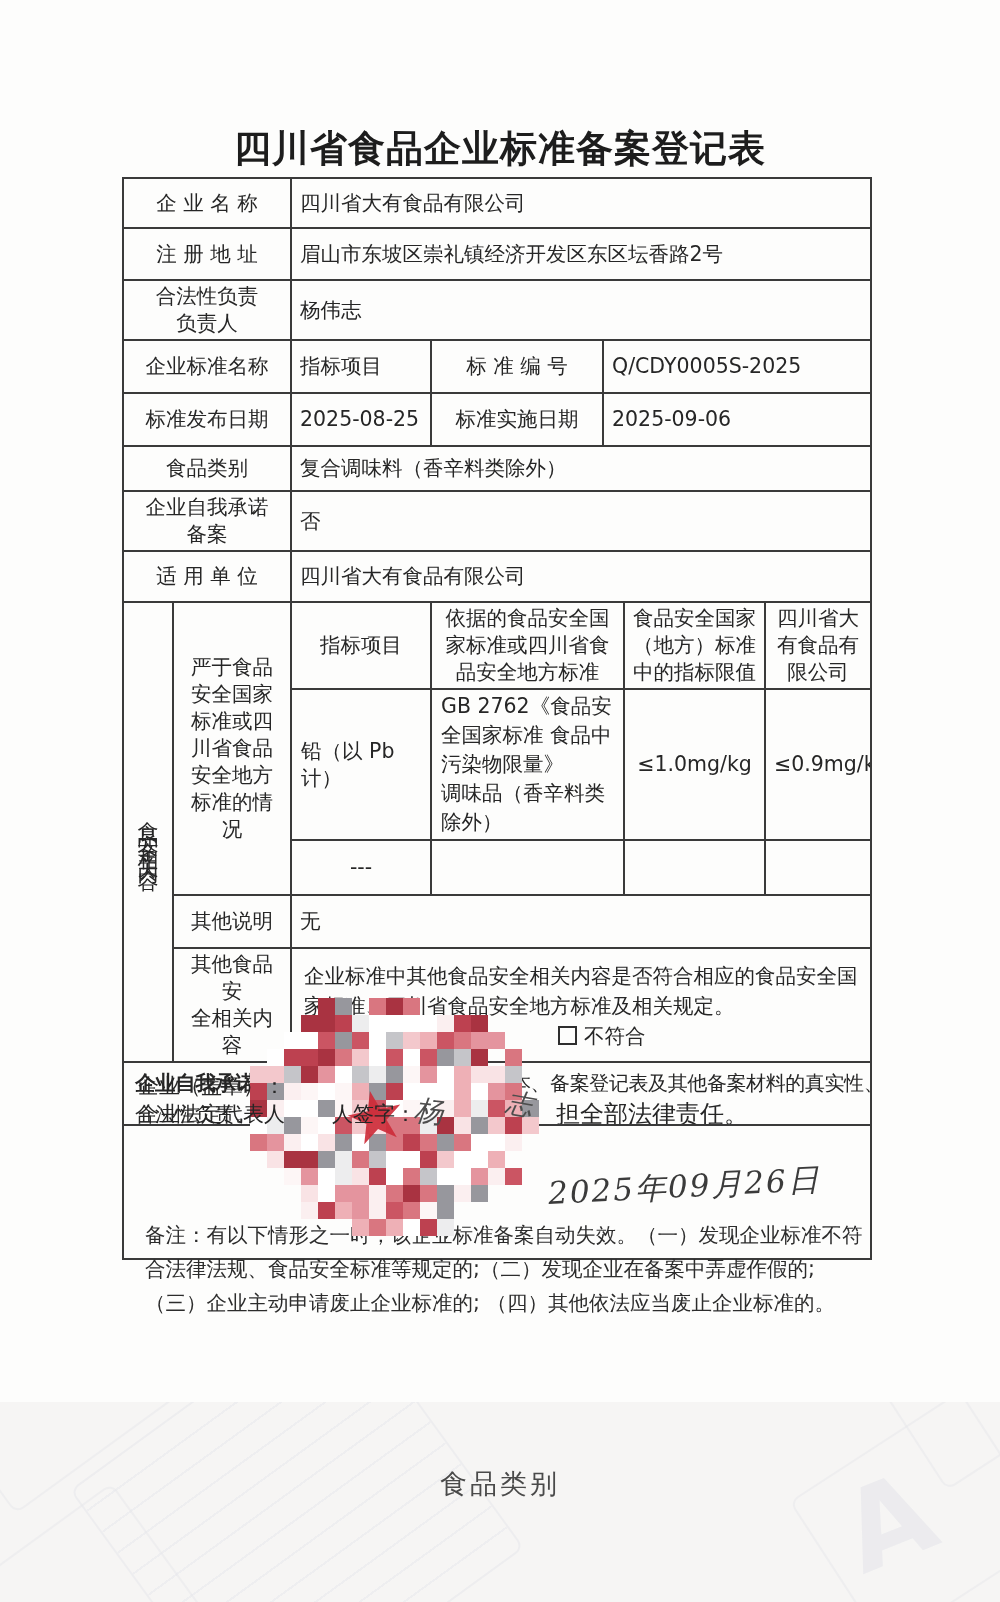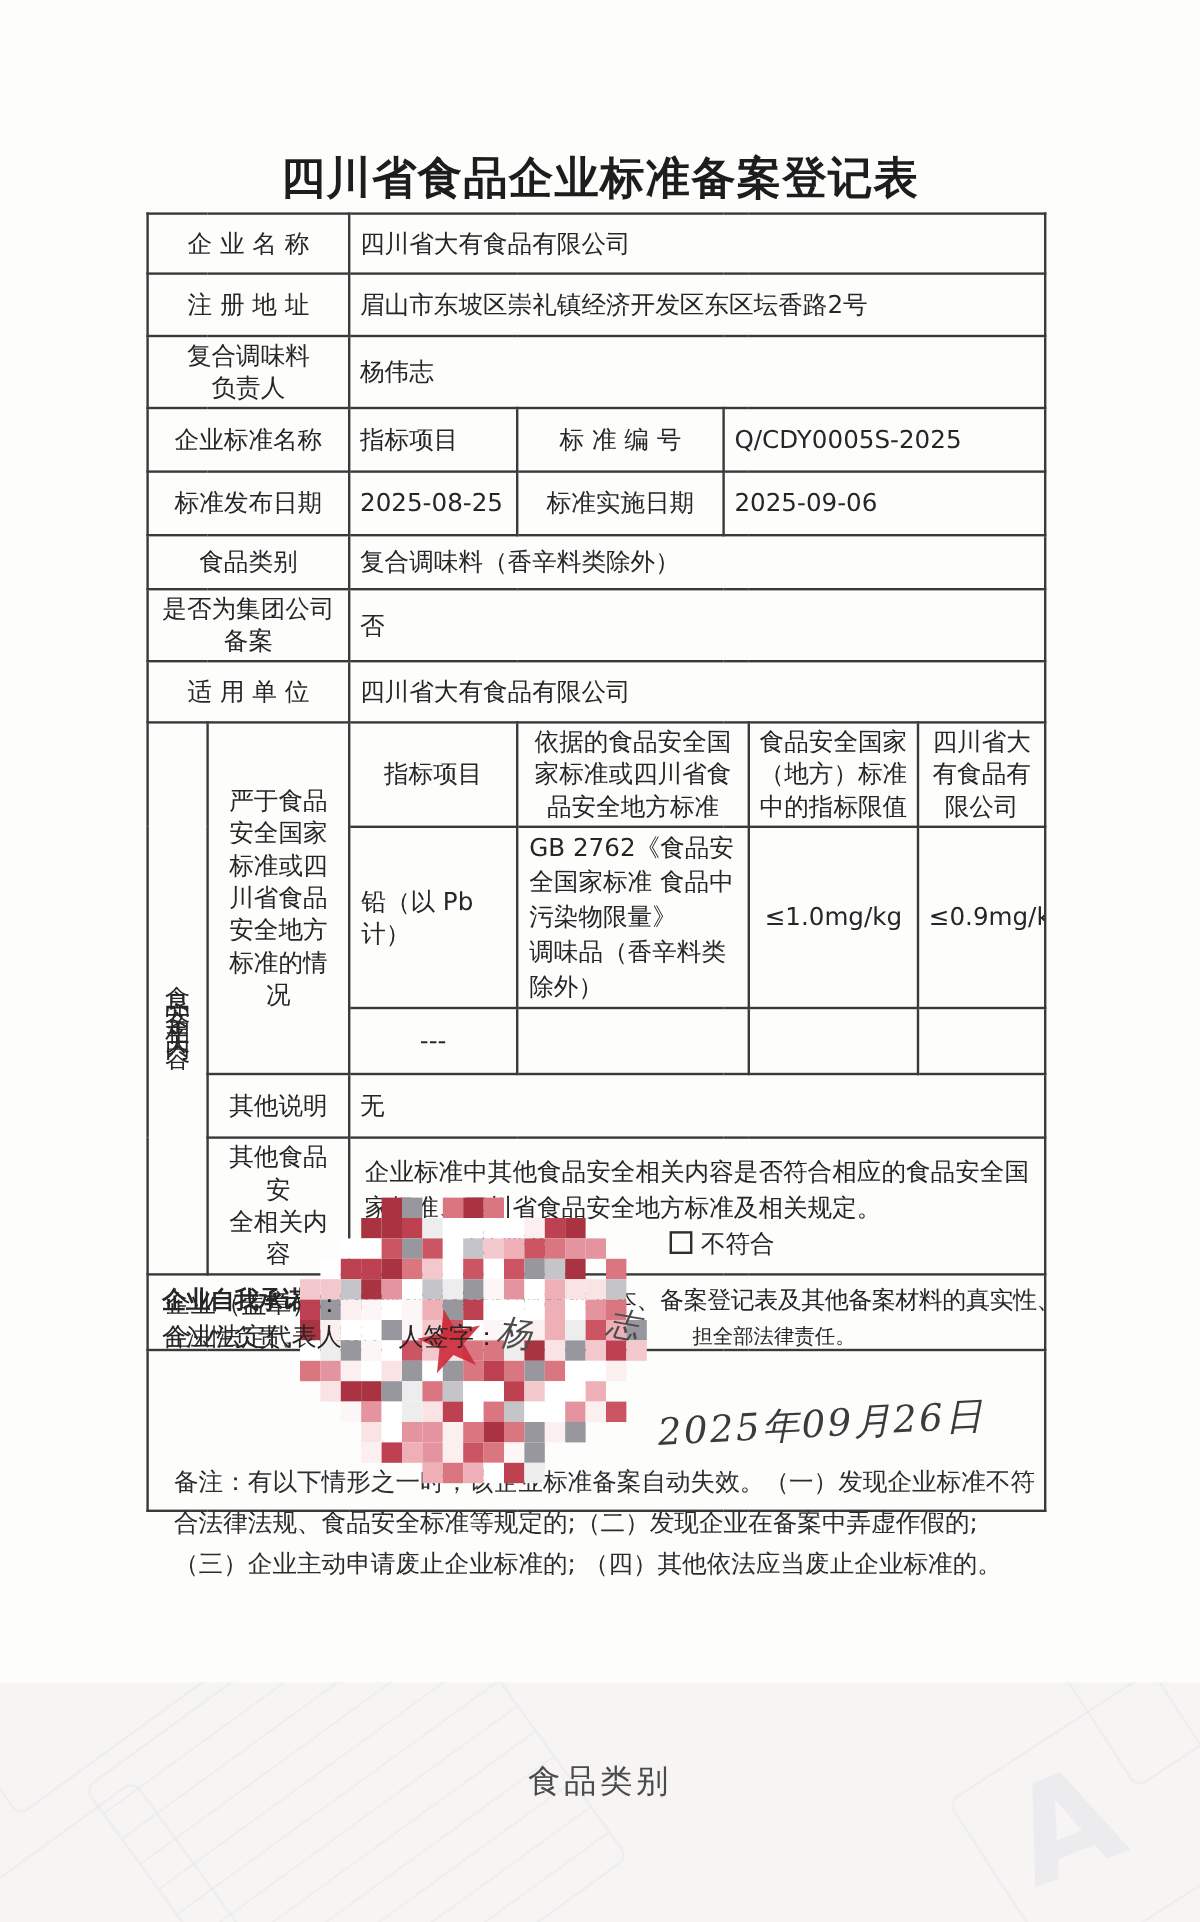--- a/index.html
+++ b/index.html
@@ -31,21 +31,21 @@
   .r9{height:80px}.r10{height:131px}.r11{height:55px}.r12{height:53px}.r13{height:80px}
   .r14{height:63px}.r15{height:134px}
   .vert{
     writing-mode:vertical-lr;text-orientation:upright;
     margin:0 auto;letter-spacing:7px;font-size:21px;line-height:46px;
   }
   .commit-cell{position:relative;padding:0 !important;}
   .commit-l1{position:absolute;left:11px;top:7px;white-space:nowrap;font-size:20px;letter-spacing:-0.4px;}
   .commit-l1 b{font-size:20.5px;}
   .commit-l2a{position:absolute;left:11px;top:38px;white-space:nowrap;font-size:20px;}
-  .commit-l2b{position:absolute;left:453px;top:38px;white-space:nowrap;font-size:17px;}
+  .commit-l2b{position:absolute;left:432px;top:38px;white-space:nowrap;font-size:24px;}
   .other-text{display:block;padding:6px 4px 0 4px;line-height:30px;}
   .cbline{display:block;padding:2px 0 6px 92px;white-space:nowrap;}
   .cb{display:inline-block;width:15px;height:15px;border:2px solid #2e2e2e;
       vertical-align:-2px;margin-right:7px;position:relative;}
   .cb.checked::after{content:"\2713";position:absolute;left:0px;top:-7px;
       font-size:18px;font-weight:bold;color:#222;}
   .cb-gap{display:inline-block;width:86px;}
   .notes{
     position:absolute;left:145px;top:1218px;width:726px;
     font-size:20.5px;line-height:34px;color:#2c2c2c;text-align:left;
@@ -100,42 +100,42 @@
   <tbody>
       <tr class="r1">
     <td class="lab" colspan="2">企  业  名  称</td>
     <td class="val" colspan="5">四川省大有食品有限公司</td>
   </tr>
   <tr class="r2">
     <td class="lab" colspan="2">注  册  地  址</td>
     <td class="val" colspan="5">眉山市东坡区崇礼镇经济开发区东区坛香路2号</td>
   </tr>
   <tr class="r3">
-    <td class="lab" colspan="2">复合调味料
+    <td class="lab" colspan="2">合法性负责
 负责人</td>
     <td class="val" colspan="5">杨伟志</td>
   </tr>
   <tr class="r4">
     <td class="lab" colspan="2">企业标准名称</td>
     <td class="val">指标项目</td>
     <td class="lab">标 准 编 号</td>
     <td class="val" colspan="3">Q/CDY0005S-2025</td>
   </tr>
   <tr class="r5">
     <td class="lab" colspan="2">标准发布日期</td>
     <td class="val">2025-08-25</td>
     <td class="lab">标准实施日期</td>
     <td class="val" colspan="3">2025-09-06</td>
   </tr>
   <tr class="r6">
     <td class="lab" colspan="2">食品类别</td>
     <td class="val" colspan="5">复合调味料（香辛料类除外）</td>
   </tr>
   <tr class="r7">
-    <td class="lab" colspan="2">是否为集团公司
+    <td class="lab" colspan="2">企业自我承诺
 备案</td>
     <td class="val" colspan="5">否</td>
   </tr>
   <tr class="r8">
     <td class="lab" colspan="2">适  用  单  位</td>
     <td class="val" colspan="5">四川省大有食品有限公司</td>
   </tr>
   <tr class="r9">
     <td class="lab" rowspan="5" style="padding:0">
       <div class="vert">食品安全相关内容</div>

